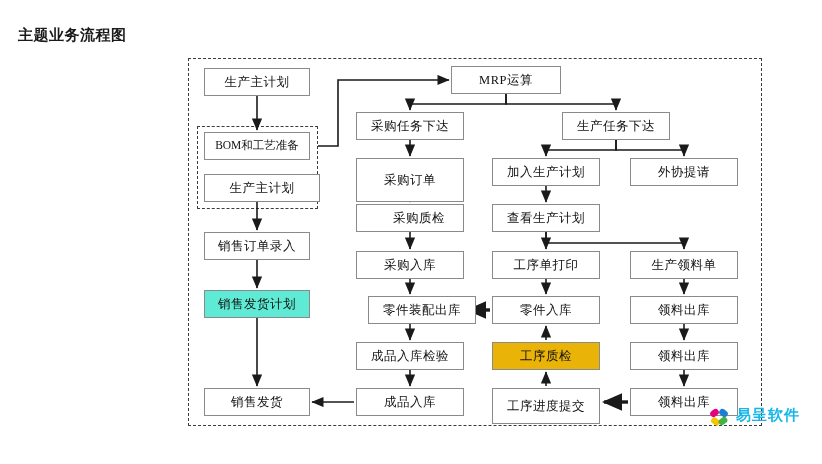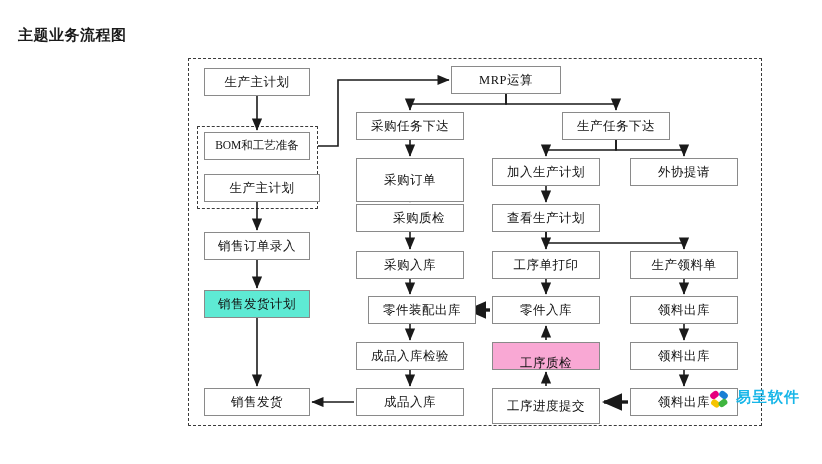--- a/index.html
+++ b/index.html
@@ -26,21 +26,21 @@
     font-family:"Liberation Serif","DejaVu Serif",serif;
     font-size:12.5px;color:#111;line-height:1;
     white-space:nowrap;letter-spacing:.5px;
   }
   .node.small{font-size:11.5px;letter-spacing:0;}
 
   
   #wires{position:absolute;left:0;top:0;width:822px;height:464px;pointer-events:none;}
 
   
-  .logo{position:absolute;left:706px;top:384px;width:112px;height:30px;}
+  .logo{position:absolute;left:706px;top:402px;width:112px;height:30px;}
   .logo .mark{position:absolute;left:0;top:3px;width:26px;height:24px;}
   .logo .txt{
     position:absolute;left:30px;top:4px;
     font-size:15px;font-weight:bold;color:#17b6e8;
     font-family:"Liberation Sans","DejaVu Sans",sans-serif;
     letter-spacing:1px;white-space:nowrap;
   }
 </style>
 </head>
 <body>
@@ -160,21 +160,21 @@
       </div>
       <div class="node" style="left: 492px; top: 204px; width: 108px; height: 28px; border-color: rgb(138, 138, 138); background: rgb(255, 255, 255);">
         <span>查看生产计划</span>
       </div>
       <div class="node" style="left: 492px; top: 251px; width: 108px; height: 28px; border-color: rgb(138, 138, 138); background: rgb(255, 255, 255);">
         <span>工序单打印</span>
       </div>
       <div class="node" style="left: 492px; top: 296px; width: 108px; height: 28px; border-color: rgb(138, 138, 138); background: rgb(255, 255, 255);">
         <span>零件入库</span>
       </div>
-      <div class="node" style="left: 492px; top: 342px; width: 108px; height: 28px; border-color: rgb(138, 138, 138); background: #f9a8d4; align-items: flex-end;">
+      <div class="node" style="left: 492px; top: 342px; width: 108px; height: 28px; border-color: rgb(138, 138, 138); background: #eab308;">
         <span>工序质检</span>
       </div>
       <div class="node" style="left: 492px; top: 388px; width: 108px; height: 36px; border-color: rgb(138, 138, 138); background: rgb(255, 255, 255);">
         <span>工序进度提交</span>
       </div>
       <div class="node" style="left: 630px; top: 158px; width: 108px; height: 28px; border-color: rgb(138, 138, 138); background: rgb(255, 255, 255);">
         <span>外协提请</span>
       </div>
       <div class="node" style="left: 630px; top: 251px; width: 108px; height: 28px; border-color: rgb(138, 138, 138); background: rgb(255, 255, 255);">
         <span>生产领料单</span>

